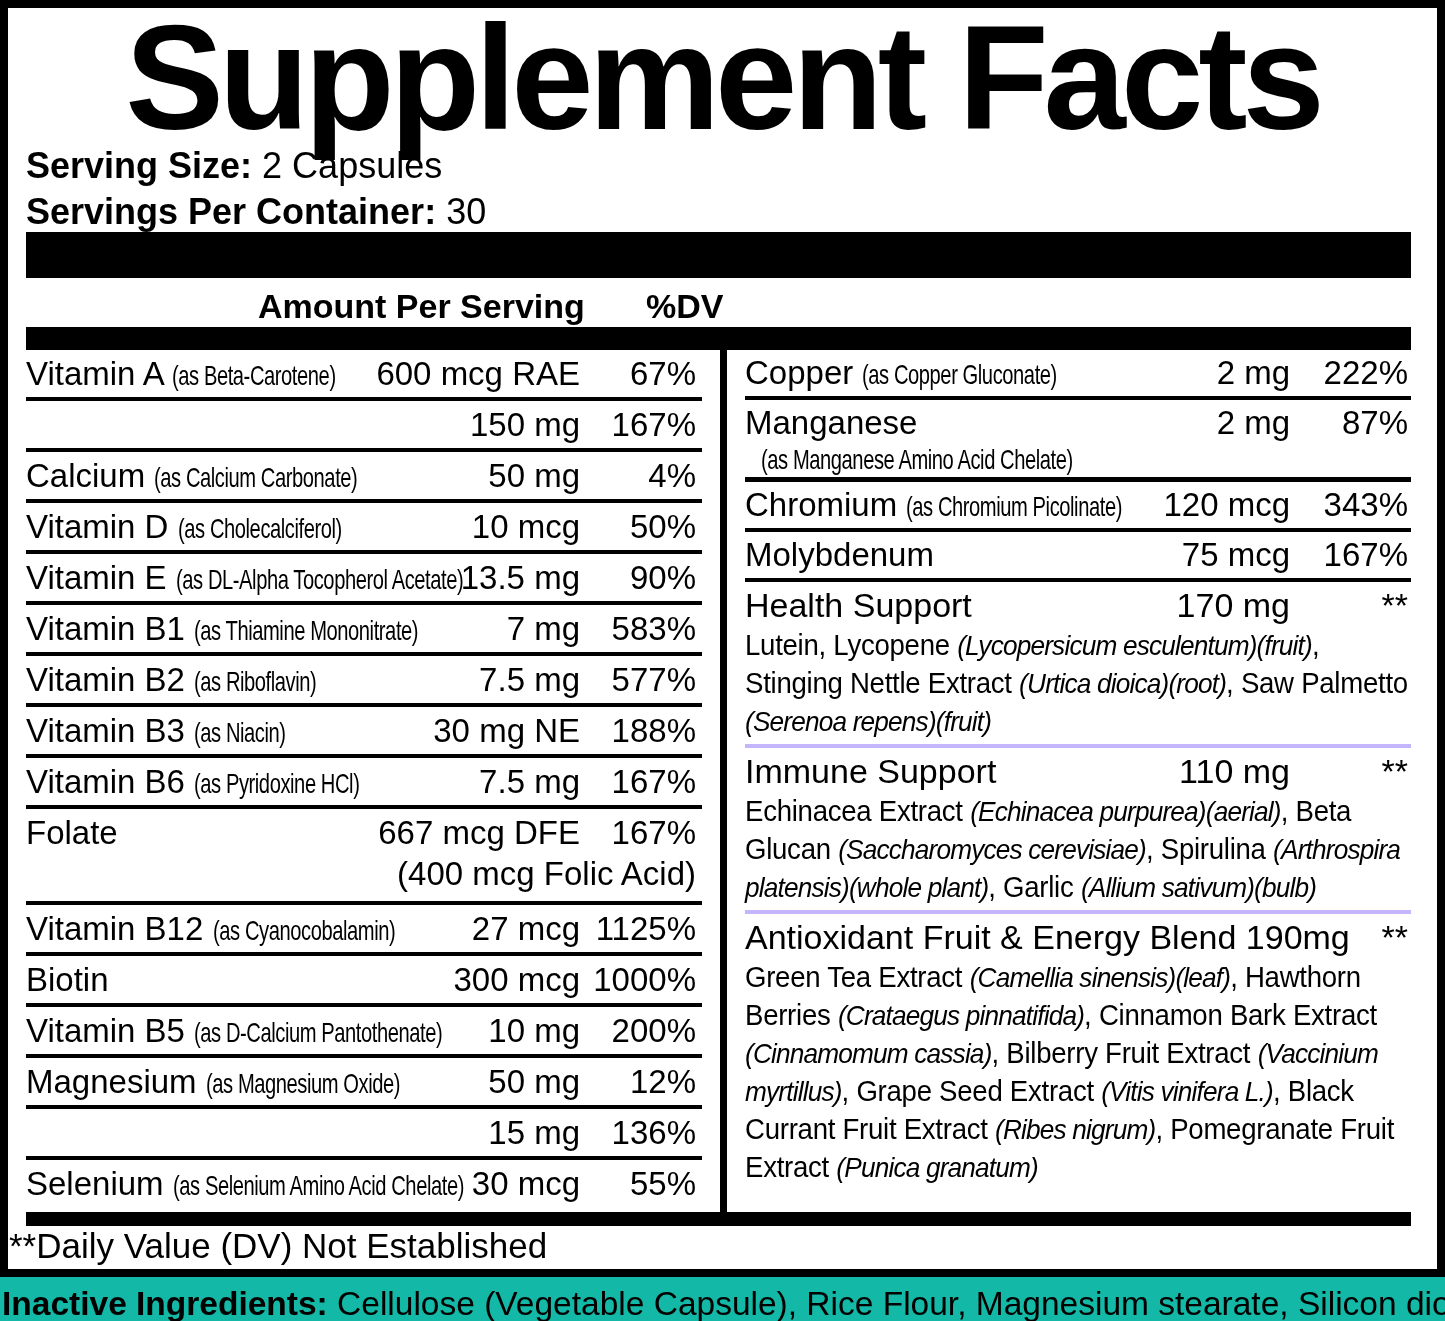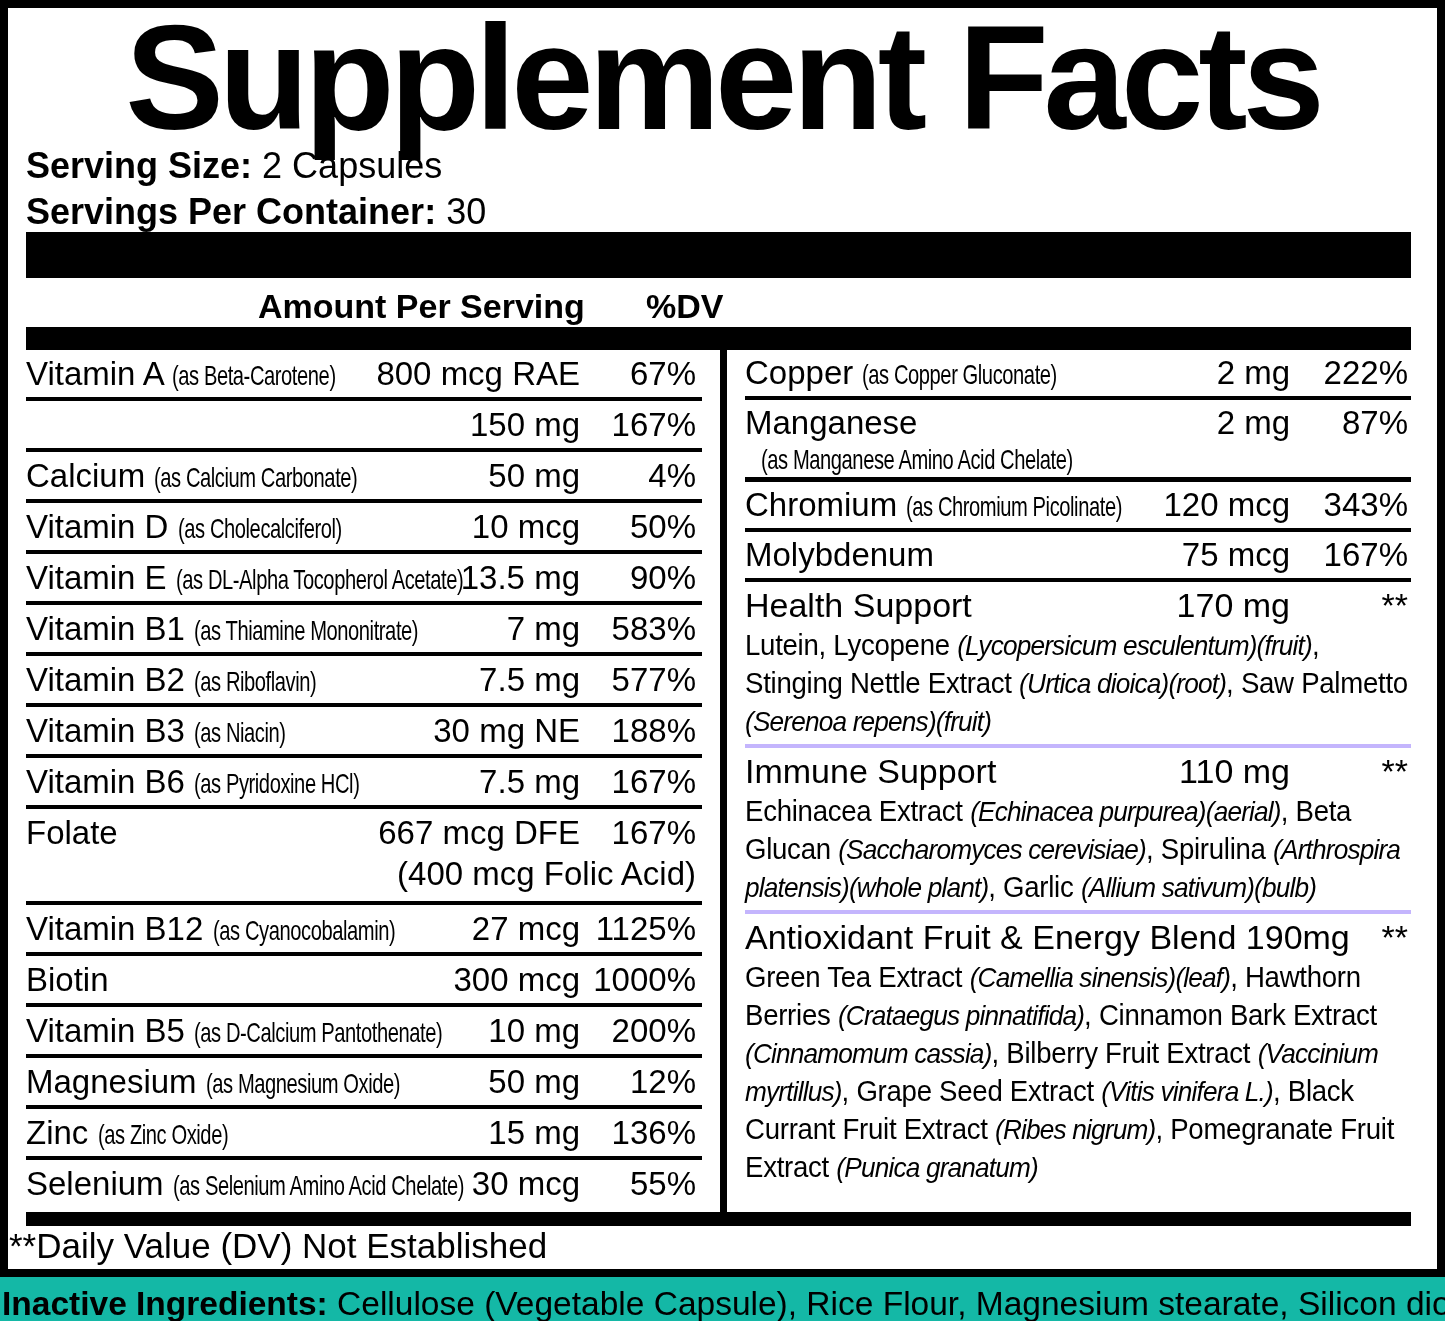--- a/index.html
+++ b/index.html
@@ -86,21 +86,21 @@
       <span class="aps">Amount Per Serving</span>
       <span class="dvh">%DV</span>
     </div>
 
     <div class="bar bar2"></div>
 
     <div class="columns">
       <div class="lcol" id="left-col">
           <div class="lrow">
             <span class="nm">Vitamin A <span class="cond">(as Beta-Carotene)</span></span>
-            <span class="amt">800 mcg RAE</span>
+            <span class="amt">600 mcg RAE</span>
             <span class="dv">67%</span>
           </div>
           <div class="lrow">
             <span class="amt">150 mg</span>
             <span class="dv">167%</span>
           </div>
           <div class="lrow">
             <span class="nm">Calcium <span class="cond">(as Calcium Carbonate)</span></span>
             <span class="amt">50 mg</span>
             <span class="dv">4%</span>
@@ -155,21 +155,20 @@
             <span class="nm">Vitamin B5 <span class="cond">(as D-Calcium Pantothenate)</span></span>
             <span class="amt">10 mg</span>
             <span class="dv">200%</span>
           </div>
           <div class="lrow">
             <span class="nm">Magnesium <span class="cond">(as Magnesium Oxide)</span></span>
             <span class="amt">50 mg</span>
             <span class="dv">12%</span>
           </div>
           <div class="lrow">
-            <span class="nm">Zinc <span class="cond">(as Zinc Oxide)</span></span>
             <span class="amt">15 mg</span>
             <span class="dv">136%</span>
           </div>
           <div class="lrow last">
             <span class="nm">Selenium <span class="cond">(as Selenium Amino Acid Chelate)</span></span>
             <span class="amt">30 mcg</span>
             <span class="dv">55%</span>
           </div>
         </div>
       <div class="divider"></div>

